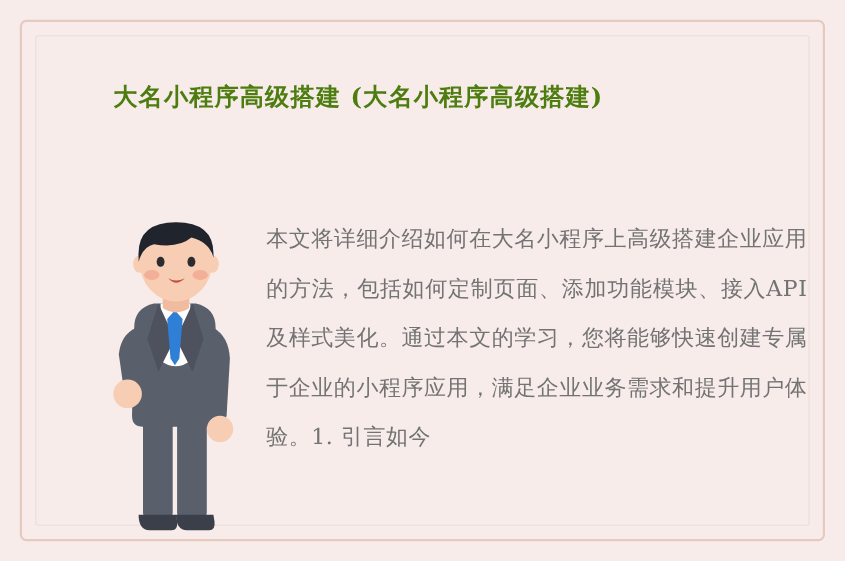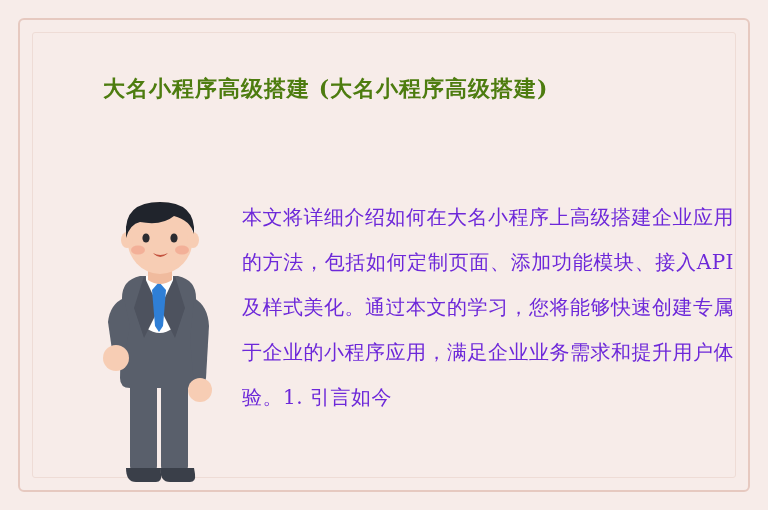--- a/index.html
+++ b/index.html
@@ -48,21 +48,21 @@
     margin-left: 45px;
   }
   .body-text {
     position: absolute;
     left: 222px;
     top: 175px;
     width: 492px;
     font-family: "DejaVu Serif", serif;
     font-size: 20px;
     line-height: 45px;
-    color: #6d28d9;
+    color: #737373;
     text-align: justify;
     letter-spacing: 0.5px;
   }
   .illustration {
     position: absolute;
     left: 58px;
     top: 178px;
     width: 150px;
     height: 296px;
   }

